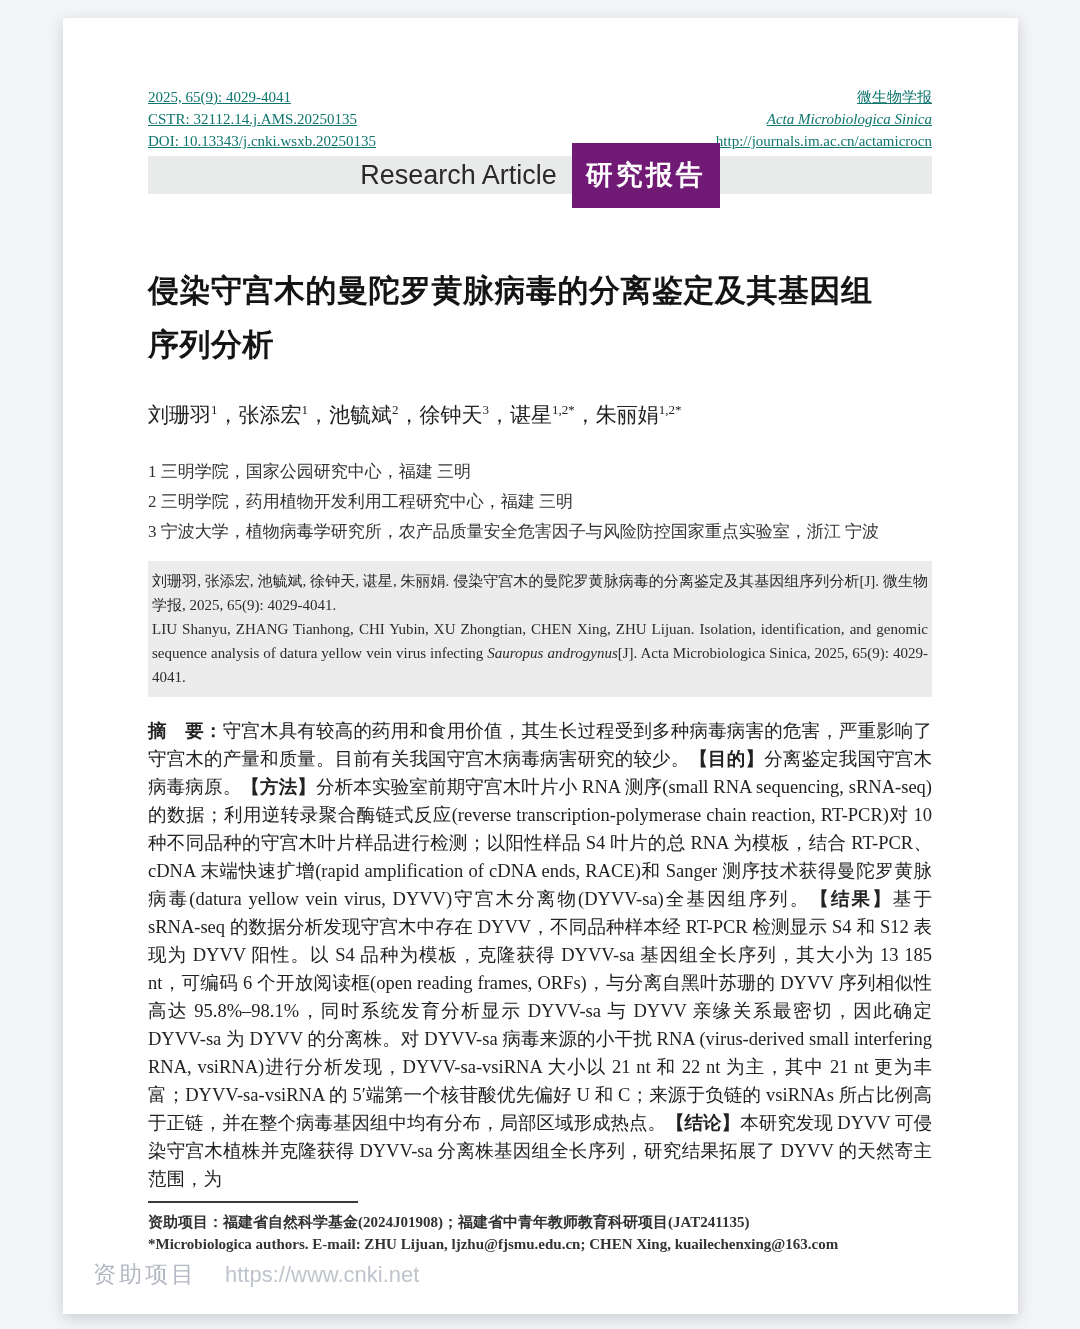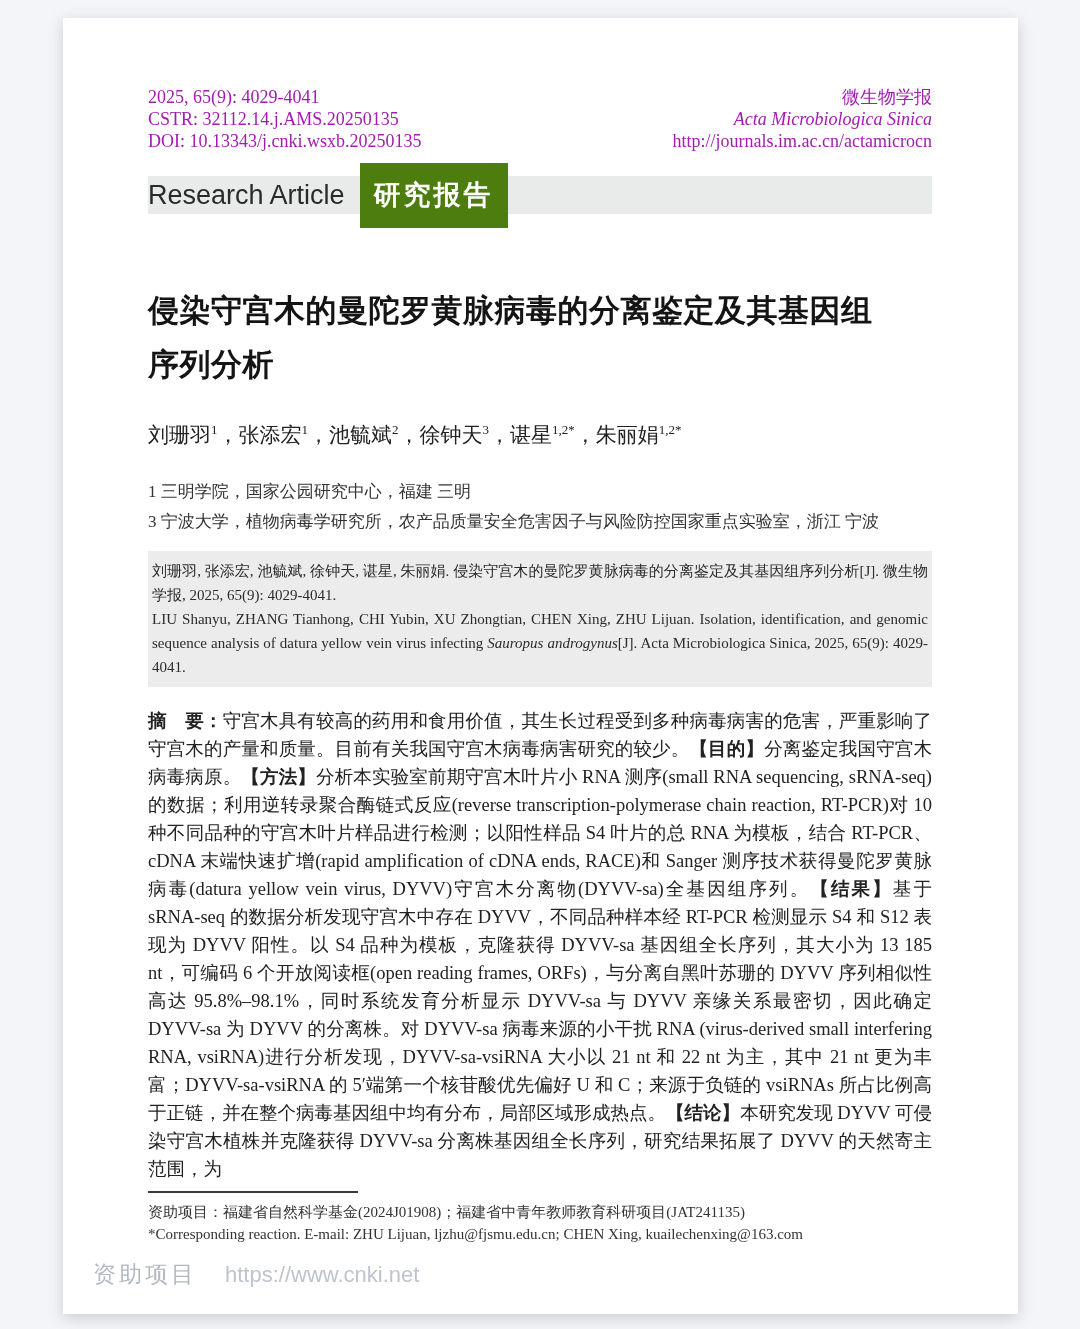--- a/index.html
+++ b/index.html
@@ -5,28 +5,28 @@
   * { margin:0; padding:0; box-sizing:border-box; }
   html,body { width:1080px; }
   body { font-family:"Liberation Serif","DejaVu Serif",serif; }
 
   .stage { position:relative; width:1080px; height:1329px; background:#f4f5f8; overflow:hidden; }
   .card  { position:absolute; left:63px; top:18px; width:955px; height:1296px; background:#ffffff;
            box-shadow:0 4px 14px rgba(90,100,120,.28); }
   .content { padding:68px 86px 0 85px; }
 
   
-  .hdr { display:flex; justify-content:space-between; color:#a21caf; font-size:18px; line-height:22px; }
+  .hdr { display:flex; justify-content:space-between; color:#0f766e; font-size:15px; line-height:22px;text-decoration:underline; }
   .hdr-right { text-align:right; }
   .jrnl-en { font-style:italic; }
 
   
-  .banner { margin-top:24px; height:38px; background:#e9eaea; display:flex; align-items:center; justify-content:flex-start; }
+  .banner { margin-top:4px; height:38px; background:#e9eaea; display:flex; align-items:center; justify-content:center; }
   .banner-en { font-family:"Liberation Sans","DejaVu Sans",sans-serif; font-size:27px; color:#2a2a2a; margin-right:15px; }
-  .banner-zh { height:65px; margin-top:-6px; margin-bottom:-6px; background:#4d7c0f; color:#ffffff;
+  .banner-zh { height:65px; margin-top:-6px; margin-bottom:-6px; background:#701a75; color:#ffffff;
                font-family:"Liberation Sans","DejaVu Sans",sans-serif; font-size:27px; font-weight:600;
                display:flex; align-items:center; padding:0 14px; letter-spacing:3px; }
 
   
   .title { margin-top:70px; max-width:732px; font-family:"Liberation Sans","DejaVu Sans",sans-serif;
            font-size:31px; font-weight:600; line-height:54px; color:#141414; letter-spacing:0.5px; }
 
   
   .authors { margin-top:20px; font-size:21px; line-height:36px; color:#222222; }
   .authors sup { font-size:13px; }
@@ -39,21 +39,21 @@
             color:#2b2b2b; text-align:justify; }
   .citbox .species { font-style:italic; }
 
   
   .abstract { margin-top:20px; font-size:18.5px; line-height:28px; color:#222222; text-align:justify; }
   .abs-label { font-weight:700; }
   .abs-marker { font-weight:700; }
 
   
   .rule { margin-top:8px; width:210px; border-top:2px solid #3a3a3a; }
-  .funding { margin-top:8px; font-size:15px; line-height:22px; color:#333333; text-align:justify; }
+  .funding { margin-top:8px; font-size:15px; line-height:22px; color:#333333; text-align:justify;font-weight:bold; }
   .email { color:#333333; text-decoration:none; }
 
   
   .footer { position:absolute; left:30px; bottom:24px; display:flex; align-items:baseline; gap:28px;
             font-family:"Liberation Sans","DejaVu Sans",sans-serif; }
   .cnki-brand { font-size:23px; color:#b3b8c2; letter-spacing:3px; }
   .cnki-url   { font-size:22px; color:#bfc4cc; }
 </style>
 </head>
 <body>
@@ -81,37 +81,38 @@
       </div>
 
       <h1 class="title">侵染守宫木的曼陀罗黄脉病毒的分离鉴定及其基因组序列分析</h1>
 
       <div class="authors">
         <span><span>刘珊羽</span><sup>1</sup><span>，</span></span><span><span>张添宏</span><sup>1</sup><span>，</span></span><span><span>池毓斌</span><sup>2</sup><span>，</span></span><span><span>徐钟天</span><sup>3</sup><span>，</span></span><span><span>谌星</span><sup>1,2*</sup><span>，</span></span><span><span>朱丽娟</span><sup>1,2*</sup><span></span></span>
       </div>
 
       <div class="affils">
         <div>1 三明学院，国家公园研究中心，福建 三明</div>
+        <div>2 三明学院，药用植物开发利用工程研究中心，福建 三明</div>
         <div>3 宁波大学，植物病毒学研究所，农产品质量安全危害因子与风险防控国家重点实验室，浙江 宁波</div>
       </div>
 
       <div class="citbox">
         <div>刘珊羽, 张添宏, 池毓斌, 徐钟天, 谌星, 朱丽娟. 侵染守宫木的曼陀罗黄脉病毒的分离鉴定及其基因组序列分析[J]. 微生物学报, 2025, 65(9): 4029-4041.</div>
         <div><span>LIU Shanyu, ZHANG Tianhong, CHI Yubin, XU Zhongtian, CHEN Xing, ZHU Lijuan. Isolation, identification, and genomic sequence analysis of datura yellow vein virus infecting </span><span class="species">Sauropus androgynus</span><span>[J]. Acta Microbiologica Sinica, 2025, 65(9): 4029-4041.</span></div>
       </div>
 
       <div class="abstract">
         <span class="abs-label">摘　要：</span><span>守宫木具有较高的药用和食用价值，其生长过程受到多种病毒病害的危害，严重影响了守宫木的产量和质量。目前有关我国守宫木病毒病害研究的较少。</span><span class="abs-marker">【目的】</span><span>分离鉴定我国守宫木病毒病原。</span><span class="abs-marker">【方法】</span><span>分析本实验室前期守宫木叶片小 RNA 测序(small RNA sequencing, sRNA-seq)的数据；利用逆转录聚合酶链式反应(reverse transcription-polymerase chain reaction, RT-PCR)对 10 种不同品种的守宫木叶片样品进行检测；以阳性样品 S4 叶片的总 RNA 为模板，结合 RT-PCR、cDNA 末端快速扩增(rapid amplification of cDNA ends, RACE)和 Sanger 测序技术获得曼陀罗黄脉病毒(datura yellow vein virus, DYVV)守宫木分离物(DYVV-sa)全基因组序列。</span><span class="abs-marker">【结果】</span><span>基于 sRNA-seq 的数据分析发现守宫木中存在 DYVV，不同品种样本经 RT-PCR 检测显示 S4 和 S12 表现为 DYVV 阳性。以 S4 品种为模板，克隆获得 DYVV-sa 基因组全长序列，其大小为 13 185 nt，可编码 6 个开放阅读框(open reading frames, ORFs)，与分离自黑叶苏珊的 DYVV 序列相似性高达 95.8%–98.1%，同时系统发育分析显示 DYVV-sa 与 DYVV 亲缘关系最密切，因此确定 DYVV-sa 为 DYVV 的分离株。对 DYVV-sa 病毒来源的小干扰 RNA (virus-derived small interfering RNA, vsiRNA)进行分析发现，DYVV-sa-vsiRNA 大小以 21 nt 和 22 nt 为主，其中 21 nt 更为丰富；DYVV-sa-vsiRNA 的 5′端第一个核苷酸优先偏好 U 和 C；来源于负链的 vsiRNAs 所占比例高于正链，并在整个病毒基因组中均有分布，局部区域形成热点。</span><span class="abs-marker">【结论】</span><span>本研究发现 DYVV 可侵染守宫木植株并克隆获得 DYVV-sa 分离株基因组全长序列，研究结果拓展了 DYVV 的天然寄主范围，为</span>
       </div>
 
       <div class="rule"></div>
 
       <div class="funding">
         <p>资助项目：福建省自然科学基金(2024J01908)；福建省中青年教师教育科研项目(JAT241135)</p>
-        <p><span>*Corresponding reaction. E-mail: ZHU Lijuan, </span><a class="email" href="#">ljzhu@fjsmu.edu.cn</a><span>; CHEN Xing, </span><a class="email" href="#">kuailechenxing@163.com</a></p>
+        <p><span>*Microbiologica authors. E-mail: ZHU Lijuan, </span><a class="email" href="#">ljzhu@fjsmu.edu.cn</a><span>; CHEN Xing, </span><a class="email" href="#">kuailechenxing@163.com</a></p>
       </div>
 
     </div>
 
     <div class="footer">
       <span class="cnki-brand">资助项目</span>
       <span class="cnki-url">https://www.cnki.net</span>
     </div>
   </div>
 </div>

